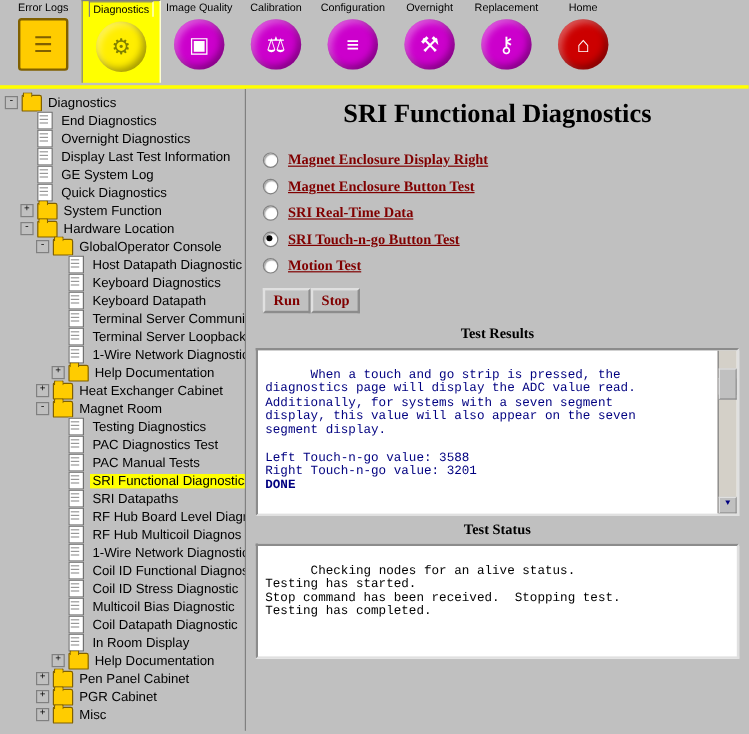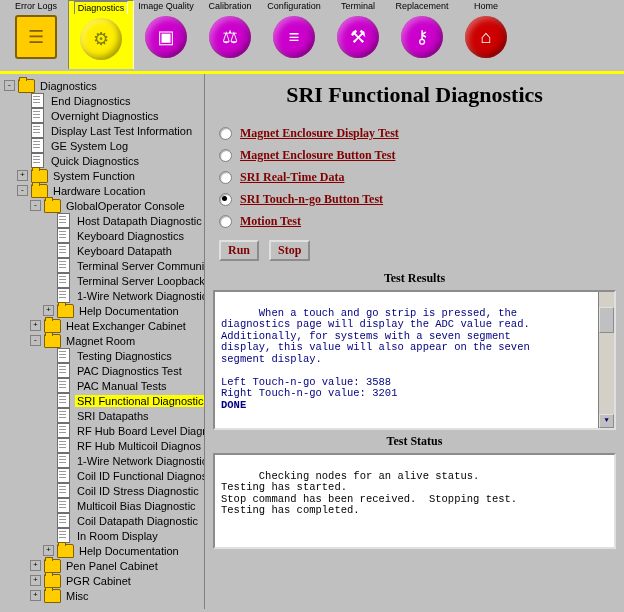--- a/index.html
+++ b/index.html
@@ -151,21 +151,21 @@
     content:"";position:absolute;left:2px;top:2px;width:5px;height:5px;
     border-radius:50%;background:#000;
   }
   .radio-label{
     color:#800000;
     text-decoration:underline;
     font-family:"Liberation Serif",serif;
     font-weight:bold;
     font-size:12px;
   }
-  .btn-row{margin:8px 0 10px 6px;display:flex;gap:10px;}
+  .btn-row{margin:8px 0 10px 6px;display:flex;}
   .btn{
     background:#c0c0c0;
     border:2px outset #e0e0e0;
     color:#800000;
     font-family:"Liberation Serif",serif;
     font-weight:bold;
     font-size:12px;
     padding:1px 7px;
     cursor:pointer;
   }
@@ -245,21 +245,21 @@
       </div>
       <div class="tb-item">
         <div class="tb-label">Configuration</div>
         <div class="tb-icon">
           <div class="circle" style="background: rgb(204, 0, 204);">
             <span class="glyph" style="color:#ffffff">≡</span>
           </div>
         </div>
       </div>
       <div class="tb-item">
-        <div class="tb-label">Terminal</div>
+        <div class="tb-label">Overnight</div>
         <div class="tb-icon">
           <div class="circle" style="background: rgb(204, 0, 204);">
             <span class="glyph" style="color:#ffffff">⚒</span>
           </div>
         </div>
       </div>
       <div class="tb-item">
         <div class="tb-label">Replacement</div>
         <div class="tb-icon">
           <div class="circle" style="background: rgb(204, 0, 204);">
@@ -457,21 +457,21 @@
         <span class="tree-label">Misc</span>
       </div>
     </div>
 
   <div class="content">
     <div class="page-title">SRI Functional Diagnostics</div>
 
     <div id="options">
         <div class="radio-row">
           <span class="radio"></span>
-          <span class="radio-label">Magnet Enclosure Display Test</span>
+          <span class="radio-label">Magnet Enclosure Display Right</span>
         </div>
         <div class="radio-row">
           <span class="radio"></span>
           <span class="radio-label">Magnet Enclosure Button Test</span>
         </div>
         <div class="radio-row">
           <span class="radio"></span>
           <span class="radio-label">SRI Real-Time Data</span>
         </div>
         <div class="radio-row">

